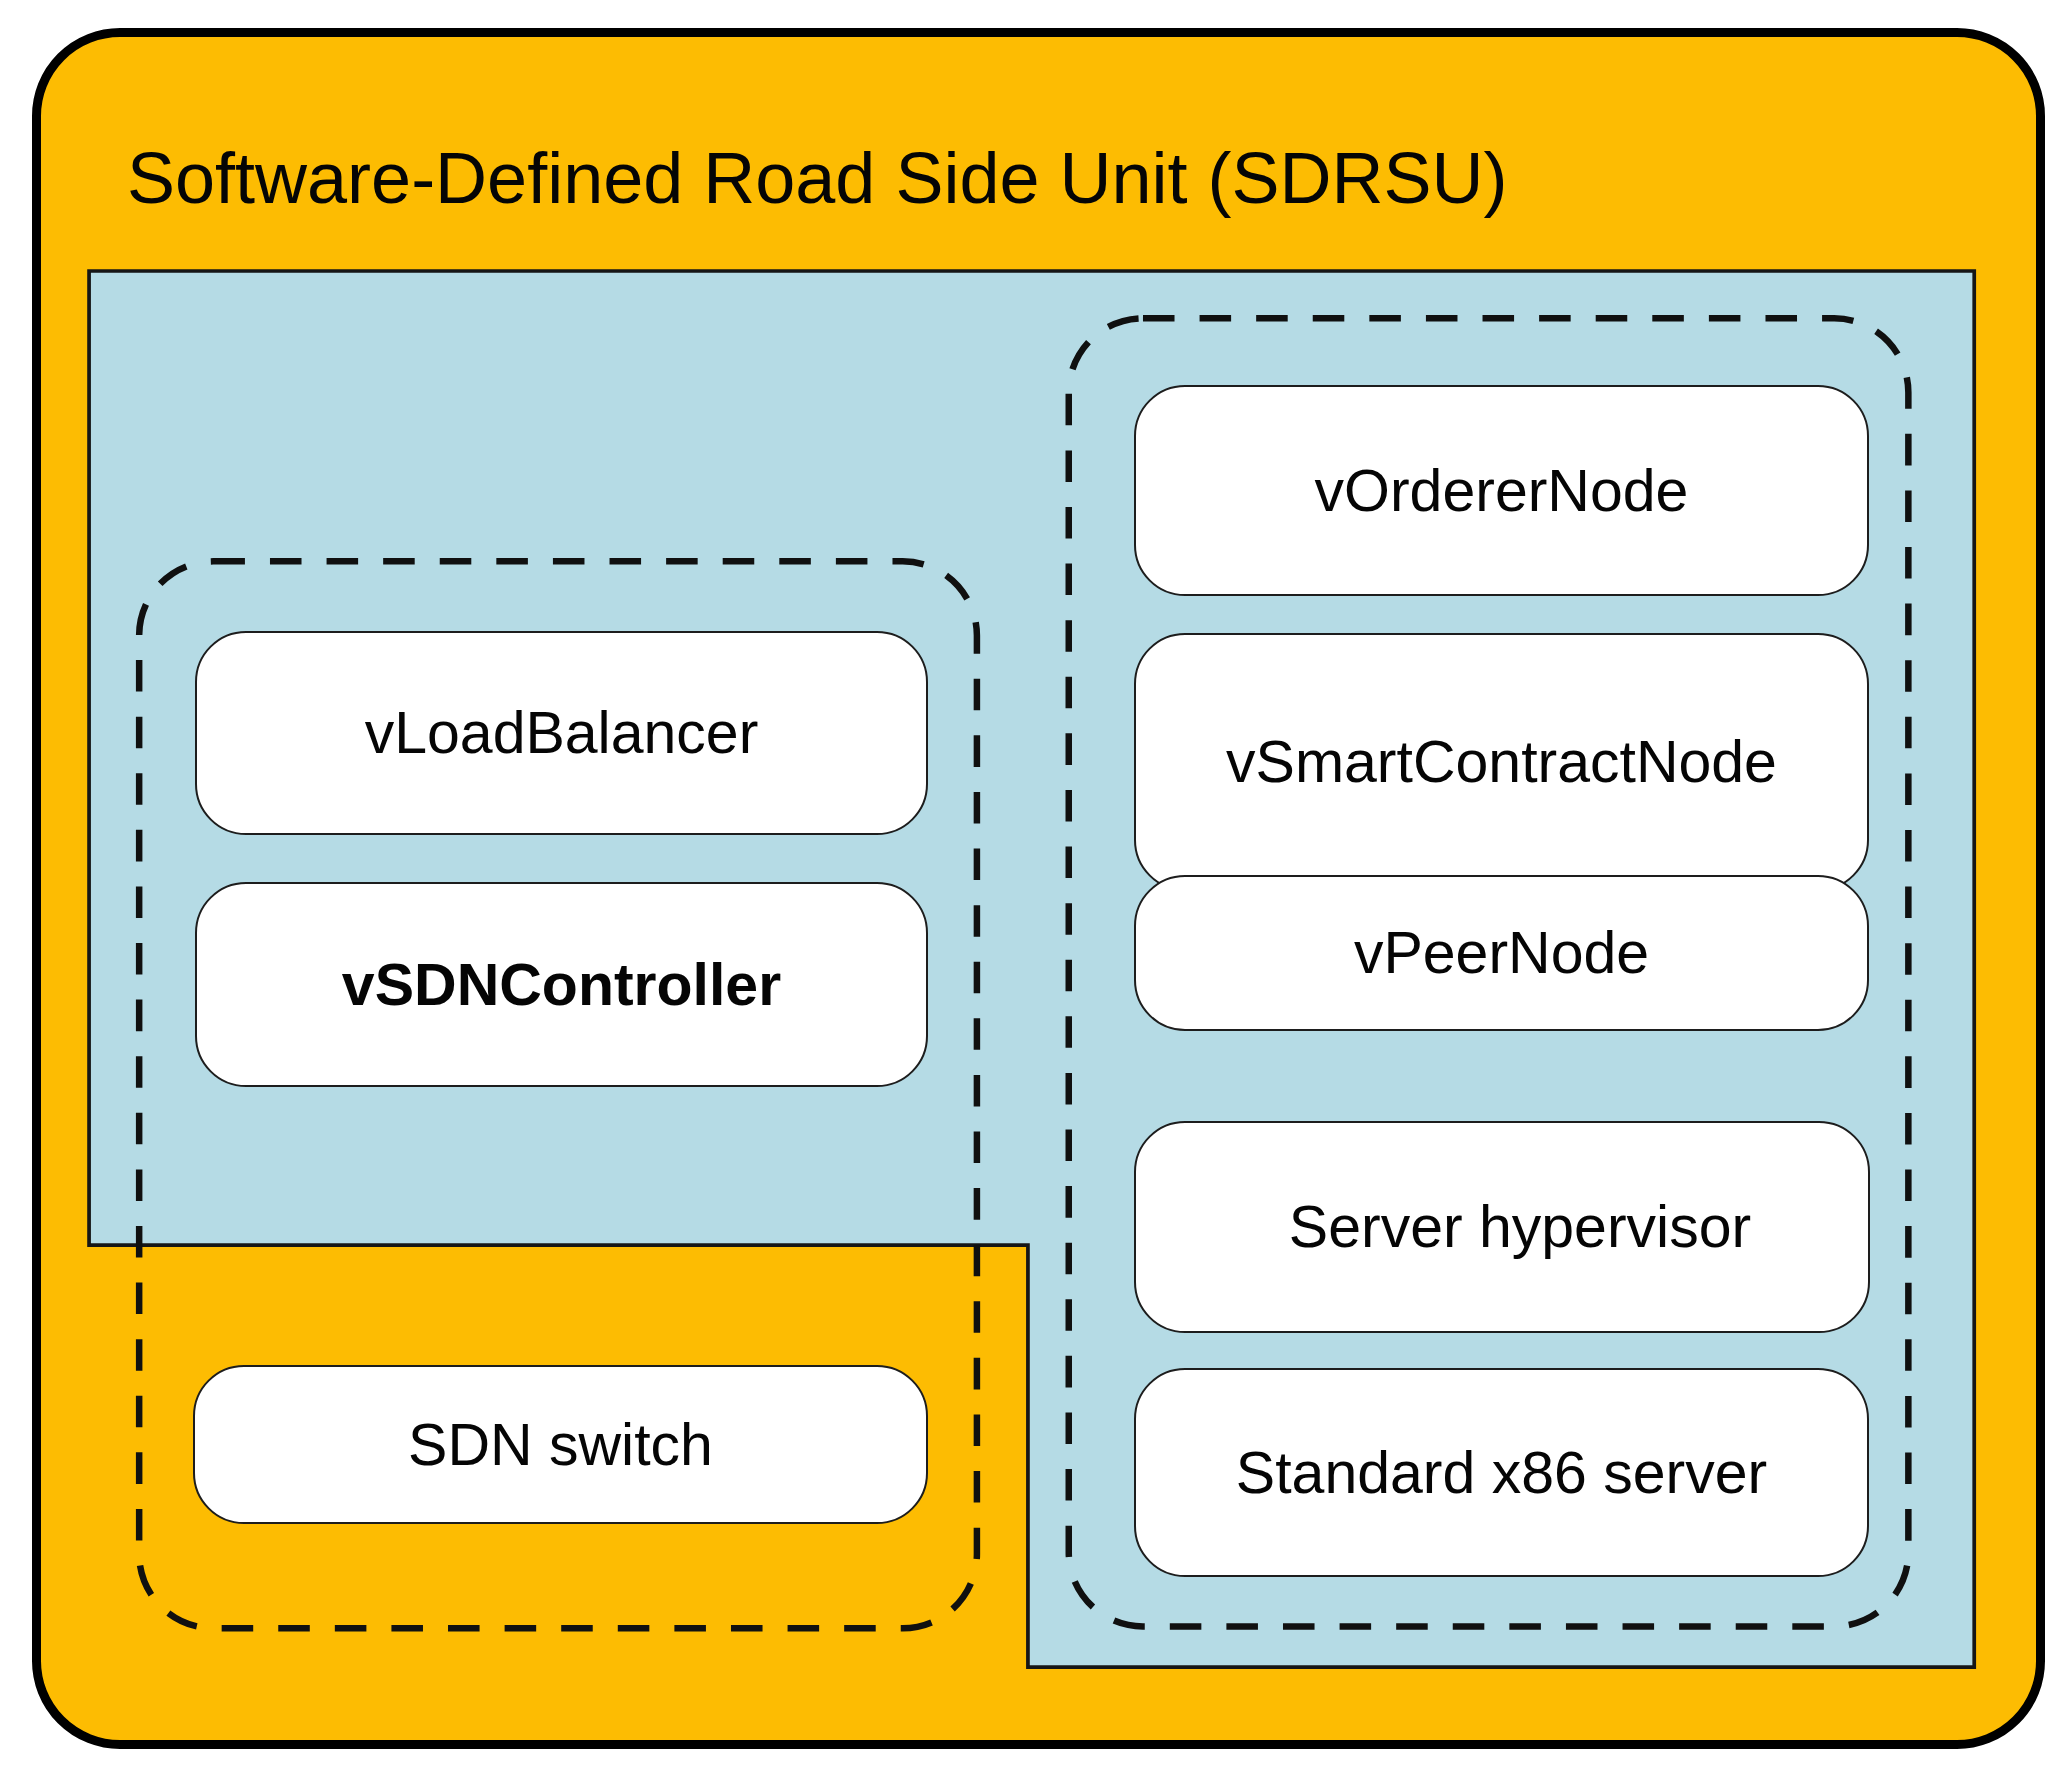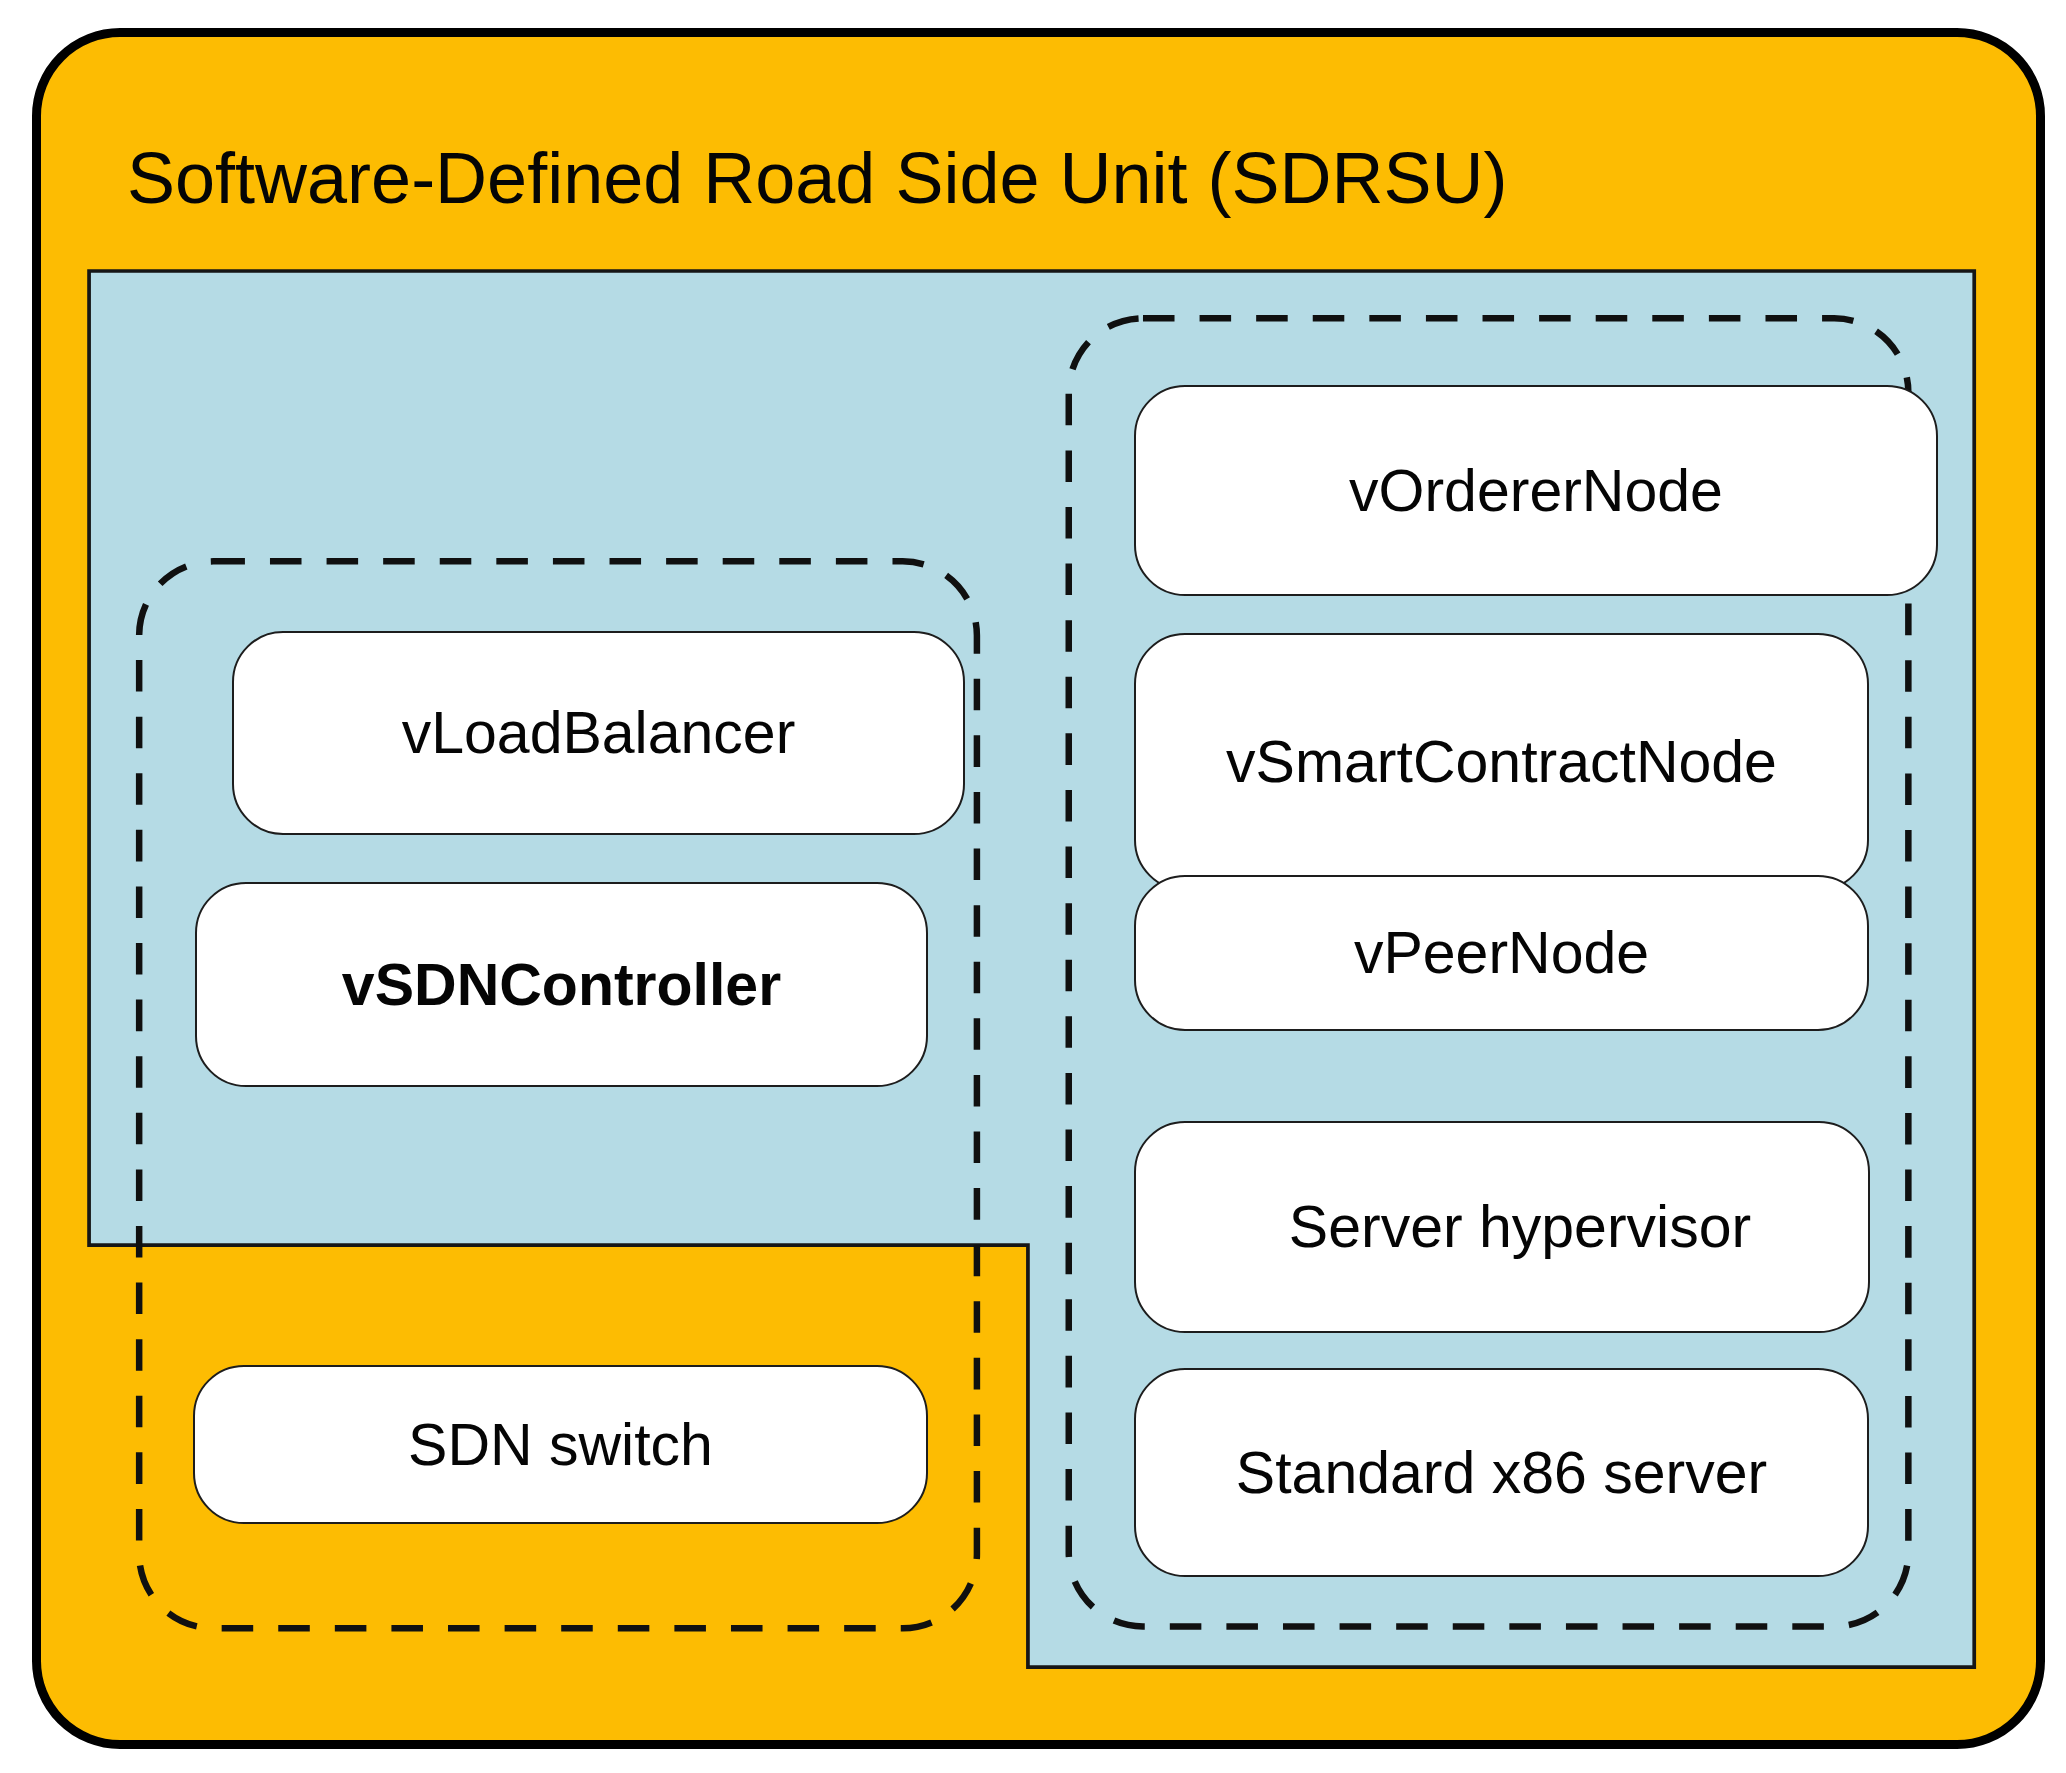--- a/index.html
+++ b/index.html
@@ -61,25 +61,25 @@
     border:2.8px solid #1d1d1d;
     border-radius:51px;
     display:flex;
     align-items:center;
     justify-content:center;
     font-size:59px;
     color:var(--text);
     white-space:nowrap;
   }
   
-  .n-loadbalancer{ left:195px; top:631px;  width:733px; height:204px;margin-left:37px; }
+  .n-loadbalancer{ left:195px; top:631px;  width:733px; height:204px; }
   .n-sdncontroller{left:195px; top:882px;  width:733px; height:205px;font-weight:bold; }
   .n-sdnswitch{    left:193px; top:1365px; width:735px; height:159px; }
   
-  .n-orderer{      left:1134px; top:385px;  width:804px; height:211px; }
+  .n-orderer{      left:1134px; top:385px;  width:735px; height:211px; }
   .n-smartcontract{left:1134px; top:633px;  width:735px; height:258px; }
   .n-peer{         left:1134px; top:875px;  width:735px; height:156px; }
   .n-hypervisor{   left:1134px; top:1121px; width:736px; height:212px;padding-left:36px; }
   .n-x86{          left:1134px; top:1368px; width:735px; height:209px; }
 </style>
 </head>
 <body>
 
 <div class="canvas">
 

